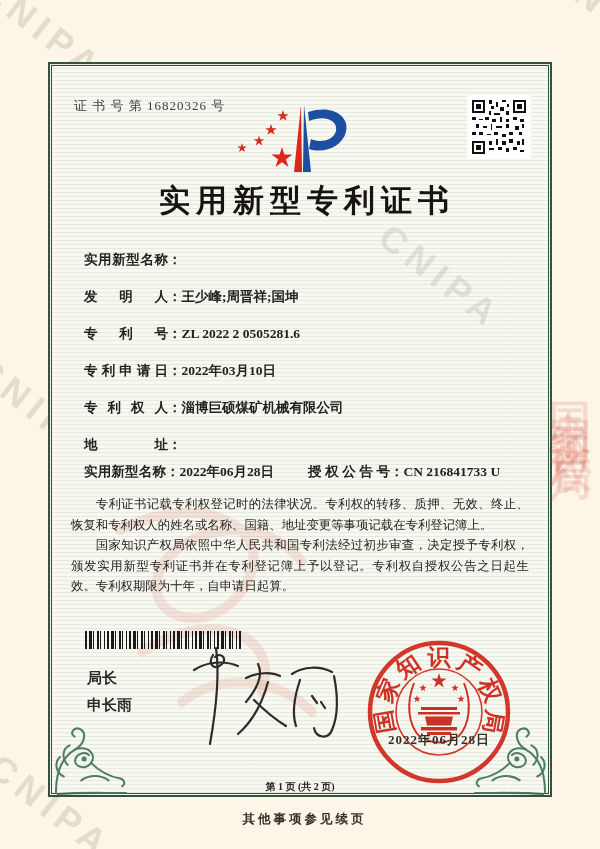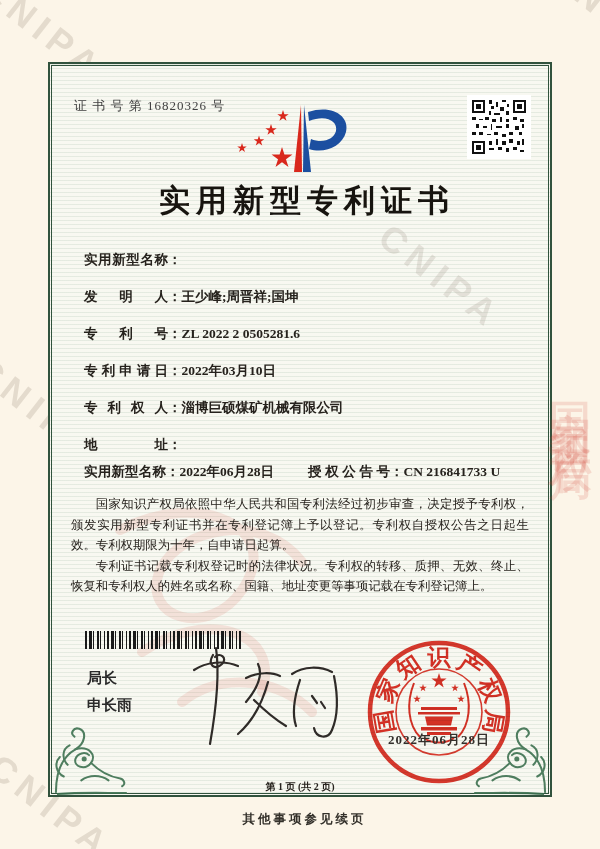--- a/index.html
+++ b/index.html
@@ -213,22 +213,22 @@
       <span>2022年06月28日</span>
   </span>
   <span class="grant-b">
     <span class="flabel5">授权公告号</span>
       <span>：</span>
       <span>CN 216841733 U</span>
   </span>
 </div>
 
 <div class="paras">
+  <p>专利证书记载专利权登记时的法律状况。专利权的转移、质押、无效、终止、恢复和专利权人的姓名或名称、国籍、地址变更等事项记载在专利登记簿上。</p>
   <p>国家知识产权局依照中华人民共和国专利法经过初步审查，决定授予专利权，颁发实用新型专利证书并在专利登记簿上予以登记。专利权自授权公告之日起生效。专利权期限为十年，自申请日起算。</p>
-  <p>专利证书记载专利权登记时的法律状况。专利权的转移、质押、无效、终止、恢复和专利权人的姓名或名称、国籍、地址变更等事项记载在专利登记簿上。</p>
 </div>
 
 <div class="barcode"></div>
 
 <div class="director">
   <div>局长</div>
   <div>申长雨</div>
 </div>
 
 <svg class="abs" style="left:150px;top:635px;z-index:7;" width="200" height="120" viewBox="150 635 200 120">

